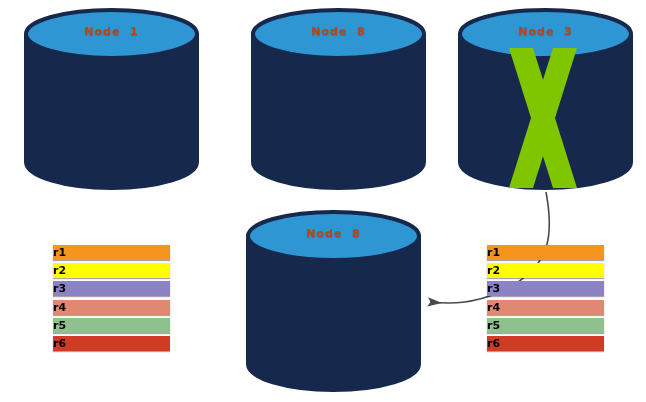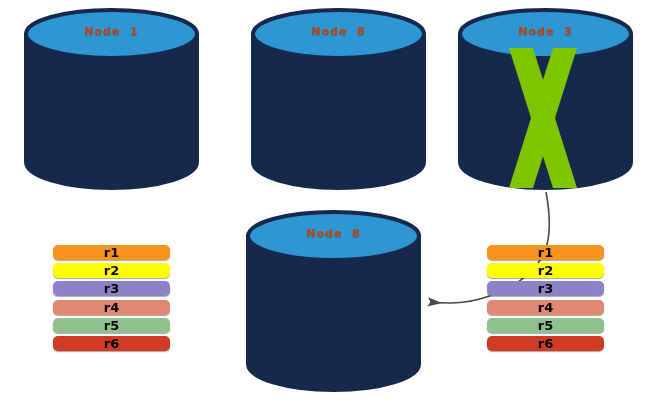--- a/index.html
+++ b/index.html
@@ -41,27 +41,26 @@
     text-shadow: 0 1px 1px rgba(0,0,0,0.18);
     pointer-events: none;
   }
   .rows {
     position: absolute;
     left: 0;
     width: 100%;
   }
   .row-bar {
     position: absolute;
-    border-radius: 5px;
+    border-radius: 0;
     color: #000000;
     font-family: "DejaVu Sans", sans-serif;
     font-weight: bold;
-    font-size: 13px;
+    font-size: 11px;
     line-height: 13px;
-    text-align: center;
     box-shadow: 0 1px 1px rgba(0,0,0,0.35);
   }
   #xmark {
     position: absolute;
     pointer-events: none;
   }
   #arrow {
     position: absolute;
     left: 0;
     top: 0;

